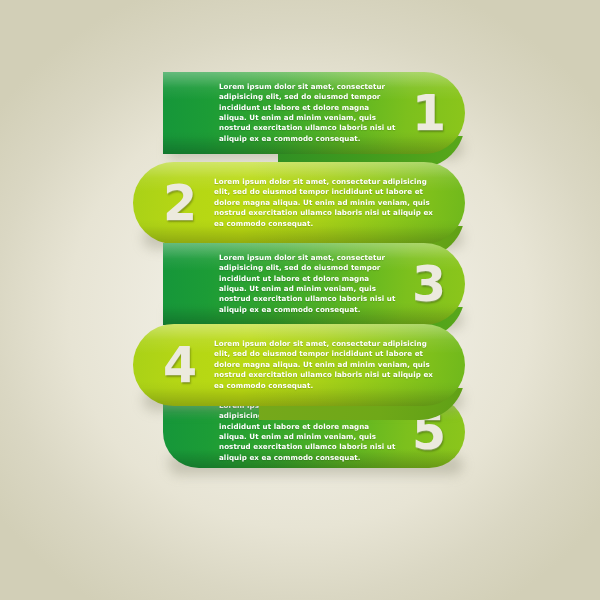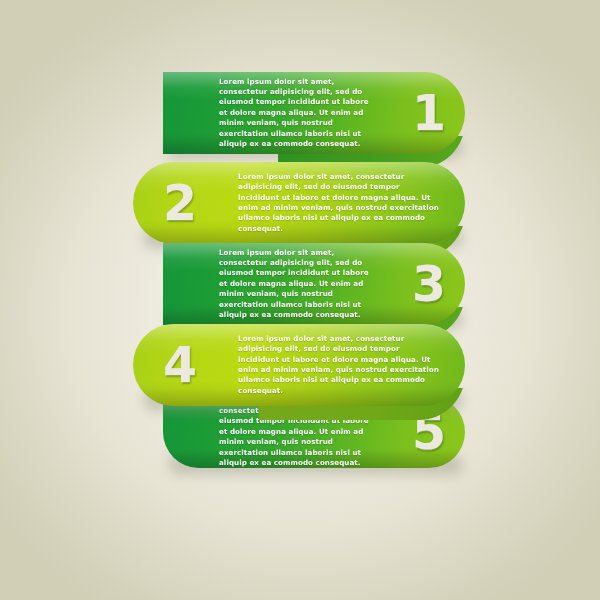--- a/index.html
+++ b/index.html
@@ -126,21 +126,20 @@
     pointer-events: none;
   }
 
   
   .content {
     position: absolute;
     z-index: 3;
     inset: 0;
     display: flex;
     align-items: center;
-    gap: 24px;
   }
   .ribbon.odd .content { padding: 0 10px 0 56px; }
   .ribbon.even .content { padding: 0 22px 0 14px; flex-direction: row; }
 
   .num {
     flex: 0 0 auto;
     font-family: "DejaVu Sans", sans-serif;
     font-weight: bold;
     font-size: 49px;
     line-height: 1;

